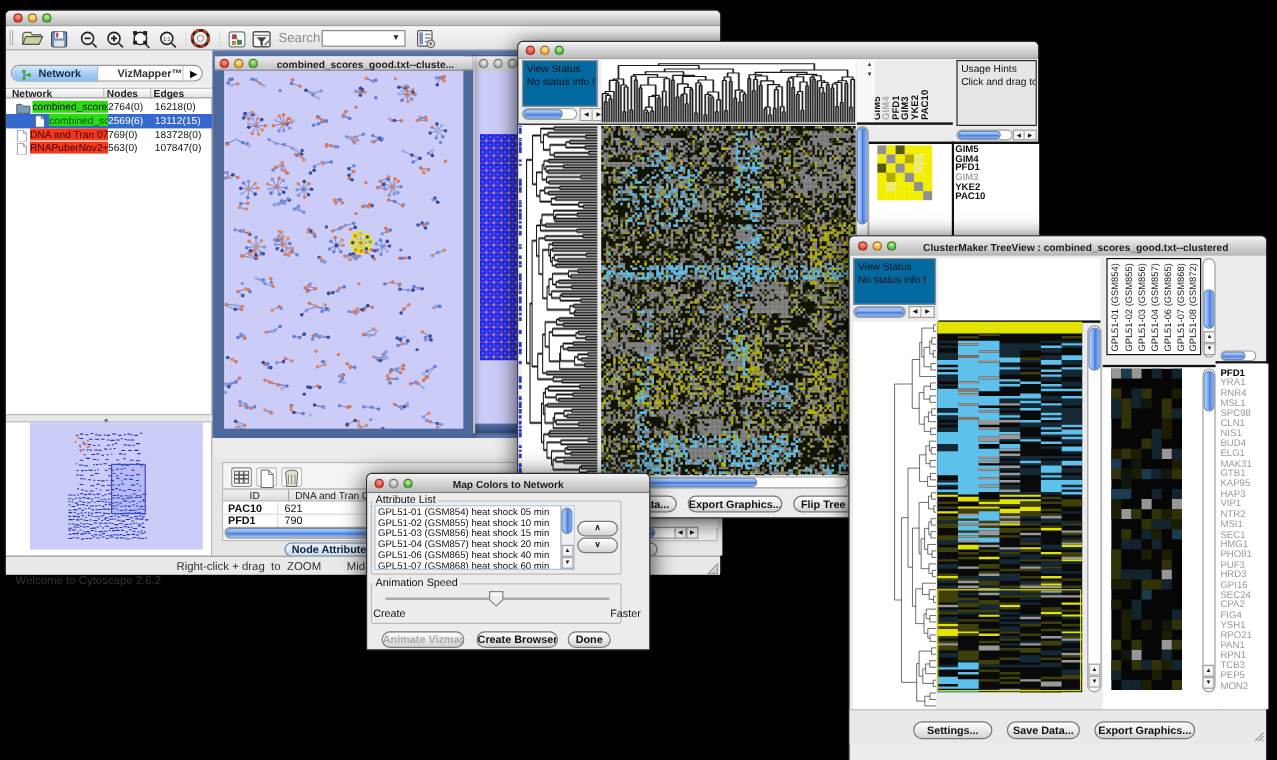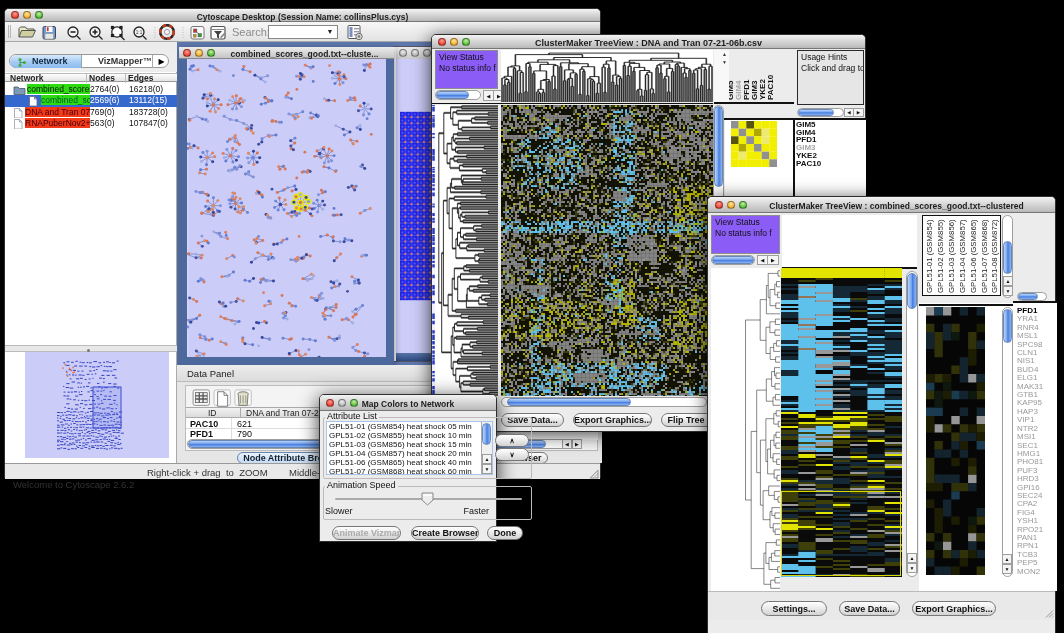--- a/index.html
+++ b/index.html
@@ -4,38 +4,37 @@
 html,body{width:1064px;height:633px;background:#000;overflow:hidden;font-family:"Liberation Sans",sans-serif;-webkit-font-smoothing:antialiased}
 .abs{position:absolute}
 .win{position:absolute;background:#ececec;border:1px solid #2e2e2e;border-radius:5px 5px 0 0;box-shadow:0 3px 18px rgba(0,0,0,.75)}
 .tbar{position:absolute;left:0;right:0;top:0;background:linear-gradient(#f4f4f4,#d8d8d8 45%,#bdbdbd 95%,#b0b0b0);border-bottom:1px solid #777;border-radius:4px 4px 0 0;}
 .ttxt{position:absolute;left:0;right:0;text-align:center;font-weight:bold;color:#1d1d1d;white-space:nowrap}
 .lt{position:absolute;width:8px;height:8px;border-radius:50%;border:1px solid rgba(0,0,0,.35)}
 .lt.r{background:radial-gradient(circle at 50% 30%,#ff9d94,#ee4d40 60%,#b2241a)}
 .lt.y{background:radial-gradient(circle at 50% 30%,#ffe9a8,#f5b53c 60%,#c07d12)}
 .lt.g{background:radial-gradient(circle at 50% 30%,#c6f0a2,#62c347 60%,#2d8a1a)}
 .lt.n{background:radial-gradient(circle at 50% 30%,#f0f0f0,#bdbdbd 60%,#8e8e8e)}
-.box{position:absolute;background:#8b5cf6;border:1px solid #8e8e8e;font-size:8.5px;color:#111;line-height:11px;padding:1px 0 0 3px}
+.box{position:absolute;background:#0369a1;border:1px solid #8e8e8e;font-size:8.5px;color:#111;line-height:11px;padding:1px 0 0 3px}
 .gbox{position:absolute;background:#e6e6e6;border:1px solid #2a2a2a;font-size:8.5px;color:#111;line-height:11px;padding:1px 0 0 3px}
 .sctrack{position:absolute;background:#fff;border:1px solid #9e9e9e;border-radius:6px}
 .scthumb{position:absolute;border-radius:5px;background:linear-gradient(#b8d4fa,#6f9fee 48%,#4479de 52%,#8ab4f4);border:1px solid #6888b8}
 .scv{background:linear-gradient(90deg,#b8d4fa,#6f9fee 48%,#4479de 52%,#8ab4f4)!important}
 .sarr{position:absolute;background:#f4f4f4;border:1px solid #9e9e9e;color:#111;text-align:center;overflow:hidden}
 .btn{position:absolute;background:linear-gradient(#fff,#ececec 45%,#d2d2d2);border:1px solid #777;border-radius:8px;font-size:9px;font-weight:bold;color:#111;text-align:center;white-space:nowrap;overflow:hidden}
 .bline{position:absolute;background:#111}
 svg{position:absolute;display:block}
 .lav{background:#ccccf8}
 </style></head><body>
 
 <div class="win" style="left:4px;top:8px;width:597px;height:470px">
  <div class="tbar" style="height:13px"></div>
  <span class="lt r" style="left:6px;top:2px"></span>
     <span class="lt y" style="left:18px;top:2px"></span>
     <span class="lt g" style="left:30px;top:2px"></span>
- <div class="ttxt" style="top:2.5px;font-size:8.5px">Cytoscape Desktop (Session Name: collinsPlus.cys)</div>
 
  <div class="abs" style="left:0;top:13px;width:595px;height:20px;background:linear-gradient(#f7f7f7,#e3e3e3);border-bottom:1px solid #a8a8a8">
   <div class="abs" style="left:3px;top:3px;width:1px;height:13px;background:#b5b5b5"></div>
   <div class="abs" style="left:5px;top:3px;width:1px;height:13px;background:#b5b5b5"></div>
   <svg style="left:10px;top:2px" width="350" height="17" viewBox="0 0 350 17">
    <g>
           <path d="M4 13V4.5l1.5-1.5h5l1.5 2h7v2" fill="#e8e8c0" stroke="#555" stroke-width="1"></path>
           <path d="M4 13L6.5 6.5h14L17.5 13z" fill="#cfcfa0" stroke="#555" stroke-width="1"></path>
         </g>
    <g>
@@ -925,23 +924,20 @@
           <circle cx="70.6" cy="287.8" r="1.4" fill="#9fb0e4"></circle>
           <circle cx="75.4" cy="234.5" r="1.4" fill="#e08060"></circle>
           <circle cx="83.7" cy="130.6" r="1.4" fill="#44519e"></circle>
           <circle cx="14.7" cy="177.7" r="1.4" fill="#8196dc"></circle>
           <circle cx="144.8" cy="149.9" r="1.4" fill="#5f7ad0"></circle>
           <circle cx="45.7" cy="16.6" r="1.4" fill="#6a85d4"></circle>
         </svg>
   </div>
  </div>
 
- <div class="abs" style="left:172px;top:356px;width:425px;height:17px;background:linear-gradient(#ececec,#dcdcdc);border-bottom:1px solid #bbb">
-  <span class="abs" style="left:10px;top:3px;font-size:9.5px;color:#222">Data Panel</span>
- </div>
 
  <div class="abs" style="left:172px;top:373px;width:425px;height:81px;background:#e6e6e6">
   <div class="abs" style="left:8px;top:3px;right:4px;height:66px;background:#f4f4f4;border:1px solid #bbb"></div>
   <svg style="left:12px;top:7px" width="70" height="20" viewBox="0 0 70 22">
    <g>
           <rect x="1" y="1" width="18" height="17" rx="2" fill="#fafafa" stroke="#888"></rect>
           <rect x="3.5" y="4" width="13" height="11" fill="#eee" stroke="#555" stroke-width=".8"></rect>
           <path d="M3.5 7.5h13M3.5 11h13M7.8 4v11M12 4v11" stroke="#555" stroke-width="1.4"></path>
         </g>
    <g>
@@ -986,21 +982,20 @@
         <path d="M2 8.5L9 1.5M5 8.5l4-4M8 8.5l1-1" stroke="#aaa" stroke-width="1"></path>
       </svg>
  </div>
 </div>
 
 <div class="win" style="left:431px;top:34px;width:435px;height:398px">
  <div class="tbar" style="height:14px"></div>
  <span class="lt r" style="left:6px;top:2.5px"></span>
     <span class="lt y" style="left:18px;top:2.5px"></span>
     <span class="lt g" style="left:30px;top:2.5px"></span>
- <div class="ttxt" style="top:3px;font-size:9px">ClusterMaker TreeView : DNA and Tran 07-21-06b.csv</div>
 
  <div class="box" style="left:3px;top:15px;width:63px;height:39px">View Status<br>No status info f</div>
  <div class="sctrack" style="left:3px;top:55px;width:46px;height:10px"></div>
  <div class="scthumb" style="left:4px;top:56px;width:33px;height:8px"></div>
  <div class="sarr" style="left:51px;top:55px;width:11px;height:11px;font-size:5px;line-height:10px">◀</div>
  <div class="sarr" style="left:62px;top:55px;width:11px;height:11px;font-size:5px;line-height:10px;border-left:none">▶</div>
 
  <svg style="left:69px;top:15px;background:#fff" width="212" height="52" viewBox="0 0 212 52">
       <path d="M110.8 52V32M112.7 52V32M110.8 52V32M112.7 52V32M47.2 52V31.6M49.1 52V31.6M47.2 52V31.6M49.1 52V31.6M24.1 52V41.7M26 52V41.7M24.1 52V41.7M26 52V41.7M176.3 52V16M178.3 52V16M176.3 52V16M178.3 52V16M166.7 52V41.9M168.6 52V41.9M166.7 52V41.9M168.6 52V41.9M135.9 52V40.6M137.8 52V40.6M135.9 52V40.6M137.8 52V40.6M6.7 52V32.4M8.7 52V32.4M6.7 52V32.4M8.7 52V32.4M62.6 52V30.8M64.6 52V30.8M62.6 52V30.8M64.6 52V30.8M122.4 52V15.5M124.3 52V15.5M122.4 52V15.5M124.3 52V15.5M191.8 52V23.3M193.7 52V23.3M191.8 52V23.3M193.7 52V23.3M18.3 52V43.2M20.2 52V43.2M18.3 52V43.2M20.2 52V43.2M81.9 52V21.2M83.8 52V21.2M81.9 52V21.2M83.8 52V21.2M58.8 52V16.8M60.7 52V16.8M58.8 52V16.8M60.7 52V16.8M159 52V23M160.9 52V23M159 52V23M160.9 52V23M27.9 52V16.8M29.9 52V16.8M27.9 52V16.8M29.9 52V16.8M37.6 52V43.5M39.5 52V43.5M37.6 52V43.5M39.5 52V43.5M143.6 52V40.3M145.5 52V40.3M143.6 52V40.3M145.5 52V40.3M41.4 52V42.6M43.4 52V42.6M41.4 52V42.6M43.4 52V42.6M70.3 52V36.4M72.3 52V36.4M70.3 52V36.4M72.3 52V36.4M184.1 52V27.3M186 52V27.3M184.1 52V27.3M186 52V27.3M85.8 52V45.6M87.7 52V45.6M85.8 52V45.6M87.7 52V45.6M95.4 52V43.2M97.3 52V43.2M95.4 52V43.2M97.3 52V43.2M2.9 52V34.9M4.8 52V34.9M2.9 52V34.9M4.8 52V34.9M187.9 52V20.4M189.8 52V20.4M187.9 52V20.4M189.8 52V20.4M53 52V38.9M54.9 52V38.9M53 52V38.9M54.9 52V38.9M203.3 52V19.5M205.3 52V19.5M203.3 52V19.5M205.3 52V19.5M35.7 52V41.9M38.5 43.5V41.9M35.7 52V41.9M132 52V21.2M133.9 52V21.2M132 52V21.2M133.9 52V21.2M103.1 52V42.2M105 52V42.2M103.1 52V42.2M105 52V42.2M207.2 52V39.1M209.1 52V39.1M207.2 52V39.1M209.1 52V39.1M96.4 43.2V33.2M99.3 52V33.2M99.3 52V33.2M66.5 52V29.3M68.4 52V29.3M66.5 52V29.3M68.4 52V29.3M51.1 52V26.1M54 38.9V26.1M51.1 52V26.1M12.5 52V18.4M14.5 52V18.4M12.5 52V18.4M14.5 52V18.4M118.5 52V28.6M120.5 52V28.6M118.5 52V28.6M120.5 52V28.6M25.1 41.7V13.5M28.9 16.8V13.5M31.8 52V23.4M33.7 52V23.4M31.8 52V23.4M33.7 52V23.4M37.1 41.9V39.3M42.4 42.6V39.3M162.9 52V28.7M164.8 52V28.7M162.9 52V28.7M164.8 52V28.7M151.3 52V43.4M153.2 52V43.4M151.3 52V43.4M153.2 52V43.4M155.1 52V17.8M157.1 52V17.8M155.1 52V17.8M157.1 52V17.8M39.8 39.3V30.4M45.3 52V30.4M45.3 52V30.4M195.6 52V38.8M197.5 52V38.8M195.6 52V38.8M197.5 52V38.8M199.5 52V35.4M201.4 52V35.4M199.5 52V35.4M201.4 52V35.4M91.5 52V31.4M93.5 52V31.4M91.5 52V31.4M93.5 52V31.4M170.6 52V21.6M172.5 52V21.6M170.6 52V21.6M172.5 52V21.6M89.6 52V29.8M92.5 31.4V29.8M89.6 52V29.8M114.7 52V35M116.6 52V35M114.7 52V35M116.6 52V35M208.1 39.1V16.2M211 52V16.2M211 52V16.2M107 52V17.9M108.9 52V17.9M107 52V17.9M108.9 52V17.9M126.2 52V25.6M128.2 52V25.6M126.2 52V25.6M128.2 52V25.6M78.1 52V44.3M80 52V44.3M78.1 52V44.3M80 52V44.3M144.5 40.3V24.7M147.4 52V24.7M147.4 52V24.7M139.7 52V45.9M141.7 52V45.9M139.7 52V45.9M141.7 52V45.9M3.9 34.9V29.5M7.7 32.4V29.5M42.5 30.4V29.5M48.2 31.6V29.5M163.8 28.7V26.3M167.7 41.9V26.3M101.2 52V17.1M104.1 42.2V17.1M101.2 52V17.1M74.2 52V24.3M76.1 52V24.3M74.2 52V24.3M76.1 52V24.3M149.4 52V38.9M152.3 43.4V38.9M149.4 52V38.9M146 24.7V22.3M150.8 38.9V22.3M67.5 29.3V28.3M71.3 36.4V28.3M115.6 35V26.6M119.5 28.6V26.6M1 52V28M5.8 29.5V28M1 52V28M192.7 23.3V20M196.6 38.8V20M69.4 28.3V22.9M75.2 24.3V22.9M127.2 25.6V16.2M130.1 52V16.2M130.1 52V16.2M86.7 45.6V28.8M91.1 29.8V28.8M182.1 52V23M185 27.3V23M182.1 52V23M19.3 43.2V22.5M22.2 52V22.5M22.2 52V22.5M52.5 26.1V15.6M56.9 52V15.6M56.9 52V15.6M165.7 26.3V18.4M171.5 21.6V18.4M88.9 28.8V26.6M97.8 33.2V26.6M63.6 30.8V19.9M72.3 22.9V19.9M111.8 32V25.1M117.6 26.6V25.1M194.7 20V18.7M200.4 35.4V18.7M3.4 28V26.3M10.6 52V26.3M10.6 52V26.3M32.8 23.4V20.9M45.4 29.5V20.9M16.4 52V20.8M20.7 22.5V20.8M16.4 52V20.8M79 44.3V19.2M82.9 21.2V19.2M102.6 17.1V14.2M107.9 17.9V14.2M136.8 40.6V39.3M140.7 45.9V39.3M80.9 19.2V16.7M93.4 26.6V16.7M7 26.3V17M13.5 18.4V17M183.6 23V18.7M188.9 20.4V18.7M156.1 17.8V15.1M160 23V15.1M180.2 52V17.4M186.2 18.7V17.4M180.2 52V17.4M138.8 39.3V20.5M148.4 22.3V20.5M197.5 18.7V17.3M204.3 19.5V17.3M67.9 19.9V13.7M87.1 16.7V13.7M133 21.2V17.4M143.6 20.5V17.4M128.6 16.2V13.4M138.3 17.4V13.4M39.1 20.9V14.4M54.7 15.6V14.4M174.4 52V14.4M177.3 16V14.4M174.4 52V14.4M175.9 14.4V13.1M183.2 17.4V13.1M10.2 17V15.9M18.6 20.8V15.9M158 15.1V14M168.6 18.4V14M105.3 14.2V10.9M114.7 25.1V10.9M59.7 16.8V12.8M77.5 13.7V12.8M200.9 17.3V14.2M209.6 16.2V14.2M27 13.5V12.2M46.9 14.4V12.2M123.3 15.5V12.3M133.5 13.4V12.3M163.3 14V12M179.5 13.1V12M128.4 12.3V10.3M171.4 12V10.3M36.9 12.2V9.8M68.6 12.8V9.8M149.9 10.3V8.3M205.3 14.2V8.3M52.8 9.8V7.5M110 10.9V7.5M14.4 15.9V4.6M81.4 7.5V4.6M47.9 4.6V3.1M177.6 8.3V3.1" stroke="#909090" stroke-width="1.9" fill="none"></path>
       <path d="M110.8 52V32H112.7V52M47.2 52V31.6H49.1V52M24.1 52V41.7H26V52M176.3 52V16H178.3V52M166.7 52V41.9H168.6V52M135.9 52V40.6H137.8V52M6.7 52V32.4H8.7V52M62.6 52V30.8H64.6V52M122.4 52V15.5H124.3V52M191.8 52V23.3H193.7V52M18.3 52V43.2H20.2V52M81.9 52V21.2H83.8V52M58.8 52V16.8H60.7V52M159 52V23H160.9V52M27.9 52V16.8H29.9V52M37.6 52V43.5H39.5V52M143.6 52V40.3H145.5V52M41.4 52V42.6H43.4V52M70.3 52V36.4H72.3V52M184.1 52V27.3H186V52M85.8 52V45.6H87.7V52M95.4 52V43.2H97.3V52M2.9 52V34.9H4.8V52M187.9 52V20.4H189.8V52M53 52V38.9H54.9V52M203.3 52V19.5H205.3V52M35.7 52V41.9H38.5V43.5M132 52V21.2H133.9V52M103.1 52V42.2H105V52M207.2 52V39.1H209.1V52M96.4 43.2V33.2H99.3V52M66.5 52V29.3H68.4V52M51.1 52V26.1H54V38.9M12.5 52V18.4H14.5V52M118.5 52V28.6H120.5V52M25.1 41.7V13.5H28.9V16.8M31.8 52V23.4H33.7V52M37.1 41.9V39.3H42.4V42.6M162.9 52V28.7H164.8V52M151.3 52V43.4H153.2V52M155.1 52V17.8H157.1V52M39.8 39.3V30.4H45.3V52M195.6 52V38.8H197.5V52M199.5 52V35.4H201.4V52M91.5 52V31.4H93.5V52M170.6 52V21.6H172.5V52M89.6 52V29.8H92.5V31.4M114.7 52V35H116.6V52M208.1 39.1V16.2H211V52M107 52V17.9H108.9V52M126.2 52V25.6H128.2V52M78.1 52V44.3H80V52M144.5 40.3V24.7H147.4V52M139.7 52V45.9H141.7V52M3.9 34.9V29.5H7.7V32.4M42.5 30.4V29.5H48.2V31.6M163.8 28.7V26.3H167.7V41.9M101.2 52V17.1H104.1V42.2M74.2 52V24.3H76.1V52M149.4 52V38.9H152.3V43.4M146 24.7V22.3H150.8V38.9M67.5 29.3V28.3H71.3V36.4M115.6 35V26.6H119.5V28.6M1 52V28H5.8V29.5M192.7 23.3V20H196.6V38.8M69.4 28.3V22.9H75.2V24.3M127.2 25.6V16.2H130.1V52M86.7 45.6V28.8H91.1V29.8M182.1 52V23H185V27.3M19.3 43.2V22.5H22.2V52M52.5 26.1V15.6H56.9V52M165.7 26.3V18.4H171.5V21.6M88.9 28.8V26.6H97.8V33.2M63.6 30.8V19.9H72.3V22.9M111.8 32V25.1H117.6V26.6M194.7 20V18.7H200.4V35.4M3.4 28V26.3H10.6V52M32.8 23.4V20.9H45.4V29.5M16.4 52V20.8H20.7V22.5M79 44.3V19.2H82.9V21.2M102.6 17.1V14.2H107.9V17.9M136.8 40.6V39.3H140.7V45.9M80.9 19.2V16.7H93.4V26.6M7 26.3V17H13.5V18.4M183.6 23V18.7H188.9V20.4M156.1 17.8V15.1H160V23M180.2 52V17.4H186.2V18.7M138.8 39.3V20.5H148.4V22.3M197.5 18.7V17.3H204.3V19.5M67.9 19.9V13.7H87.1V16.7M133 21.2V17.4H143.6V20.5M128.6 16.2V13.4H138.3V17.4M39.1 20.9V14.4H54.7V15.6M174.4 52V14.4H177.3V16M175.9 14.4V13.1H183.2V17.4M10.2 17V15.9H18.6V20.8M158 15.1V14H168.6V18.4M105.3 14.2V10.9H114.7V25.1M59.7 16.8V12.8H77.5V13.7M200.9 17.3V14.2H209.6V16.2M27 13.5V12.2H46.9V14.4M123.3 15.5V12.3H133.5V13.4M163.3 14V12H179.5V13.1M128.4 12.3V10.3H171.4V12M36.9 12.2V9.8H68.6V12.8M149.9 10.3V8.3H205.3V14.2M52.8 9.8V7.5H110V10.9M14.4 15.9V4.6H81.4V7.5M47.9 4.6V3.1H177.6V8.3" stroke="#1a1a1a" stroke-width="0.9" fill="none"></path>
@@ -1176,21 +1171,21 @@
 
  <div class="abs" style="left:0;top:394px;width:347px;height:29px;background:#e9e9e9;border-top:1px solid #bbb"></div>
  <div class="btn" style="left:53px;top:404px;width:66px;height:15px;line-height:14px">Settings...</div>
  <div class="btn" style="left:131px;top:404px;width:61px;height:15px;line-height:14px">Save Data...</div>
  <div class="btn" style="left:204px;top:404px;width:84px;height:15px;line-height:14px">Export Graphics...</div>
  <svg style="left:336px;top:412px" width="10" height="10">
       <path d="M2 8.5L9 1.5M5 8.5l4-4M8 8.5l1-1" stroke="#999" stroke-width="1"></path>
     </svg>
 </div>
 
-<div class="win" style="left:319px;top:394px;width:178px;height:148px;box-shadow:0 4px 20px rgba(0,0,0,.8)">
+<div class="win" style="left:305px;top:394px;width:237px;height:148px;box-shadow:0 4px 20px rgba(0,0,0,.8)">
  <div class="tbar" style="height:16px"></div>
  <span class="lt r" style="left:6px;top:3.5px"></span>
     <span class="lt n" style="left:18px;top:3.5px"></span>
     <span class="lt g" style="left:30px;top:3.5px"></span>
  <div class="ttxt" style="top:4px;font-size:8.5px">Map Colors to Network</div>
  <span class="abs" style="left:5px;top:16px;font-size:9px;color:#111;background:#ececec;padding:0 2px;z-index:3">Attribute List</span>
  <div class="abs" style="left:3px;top:22px;width:209px;height:62px;border:1px solid #bbb;border-radius:2px"></div>
  <div class="abs" style="left:6px;top:26px;width:167px;height:54px;background:#fff;border:1.5px solid #a8c4e8;font-size:8px;line-height:8.9px;color:#111;overflow:hidden;padding:1px 0 0 2px">GPL51-01 (GSM854) heat shock 05 min<br>GPL51-02 (GSM855) heat shock 10 min<br>GPL51-03 (GSM856) heat shock 15 min<br>GPL51-04 (GSM857) heat shock 20 min<br>GPL51-06 (GSM865) heat shock 40 min<br>GPL51-07 (GSM868) heat shock 60 min</div>
  <div class="abs" style="left:161px;top:27px;width:11px;height:52px;background:#f0f0f0;border-left:1px solid #aaa"></div>
  <div class="scthumb scv" style="left:162px;top:28px;width:9px;height:22px"></div>
@@ -1198,18 +1193,18 @@
  <div class="sarr" style="left:162px;top:69px;width:10px;height:10px;font-size:5px;line-height:9px">▼</div>
  <div class="btn" style="left:175px;top:39px;width:34px;height:13px;line-height:11px;border-radius:7px;font-size:7px">∧</div>
  <div class="btn" style="left:175px;top:53px;width:34px;height:13px;line-height:11px;border-radius:7px;font-size:7px">∨</div>
  <span class="abs" style="left:5px;top:85px;font-size:9px;color:#111;background:#ececec;padding:0 2px;z-index:3">Animation Speed</span>
  <div class="abs" style="left:3px;top:91px;width:209px;height:34px;border:1px solid #bbb;border-radius:2px"></div>
  <div class="abs" style="left:15px;top:103px;width:187px;height:2px;background:#aaa;border-radius:1px"></div>
  <svg style="left:101px;top:97px" width="14" height="14">
       <path d="M1 1h11v7l-5.5 5L1 8z" fill="#ededed" stroke="#888"></path>
       <path d="M2 2h9v2H2z" fill="#fbfbfb"></path>
     </svg>
- <span class="abs" style="left:5px;top:111px;font-size:9px;color:#111">Slower</span>
+ <span class="abs" style="left:5px;top:111px;font-size:9px;color:#111">Create</span>
  <span class="abs" style="right:7px;top:111px;font-size:9px;color:#111">Faster</span>
  <div class="btn" style="left:12px;top:131px;width:69px;height:14px;line-height:13px;color:#aaa">Animate Vizmap</div>
  <div class="btn" style="left:91px;top:131px;width:68px;height:14px;line-height:13px">Create Browser</div>
  <div class="btn" style="left:167px;top:131px;width:36px;height:14px;line-height:13px">Done</div>
 </div>
 
 </body></html>

